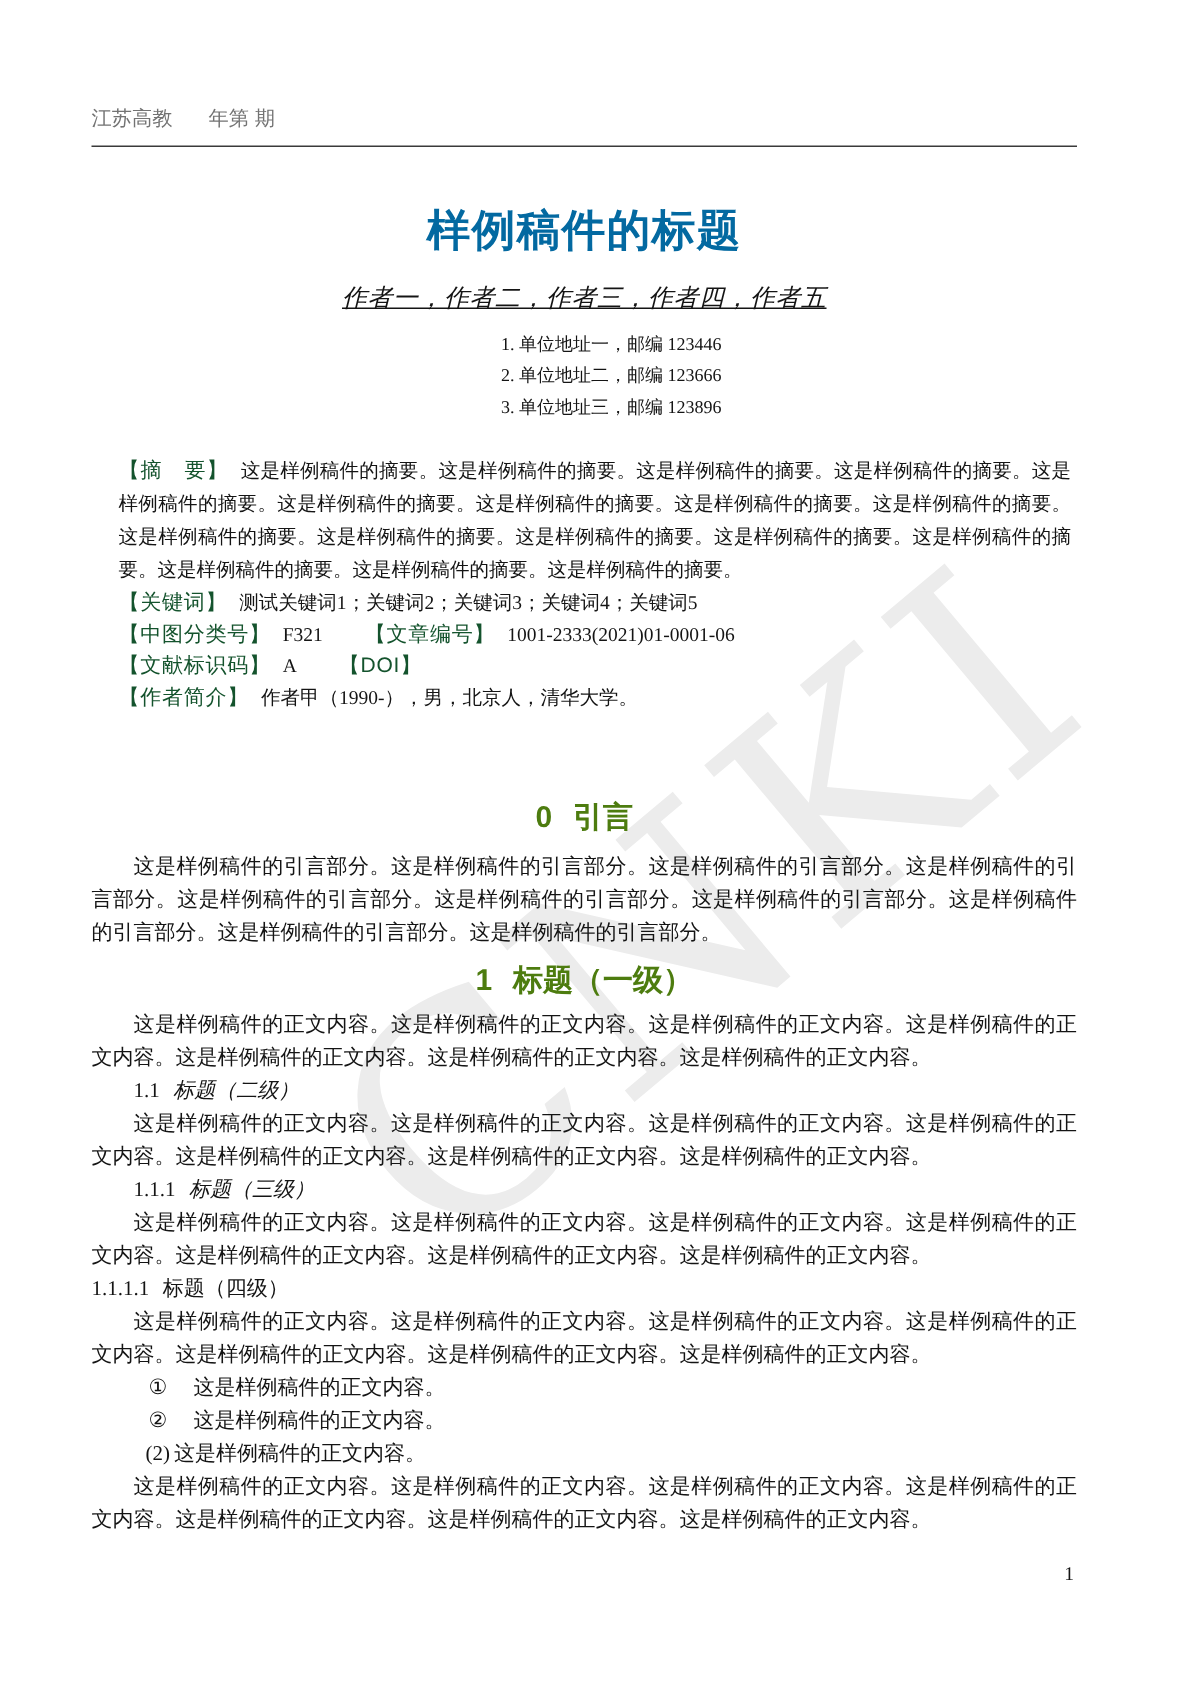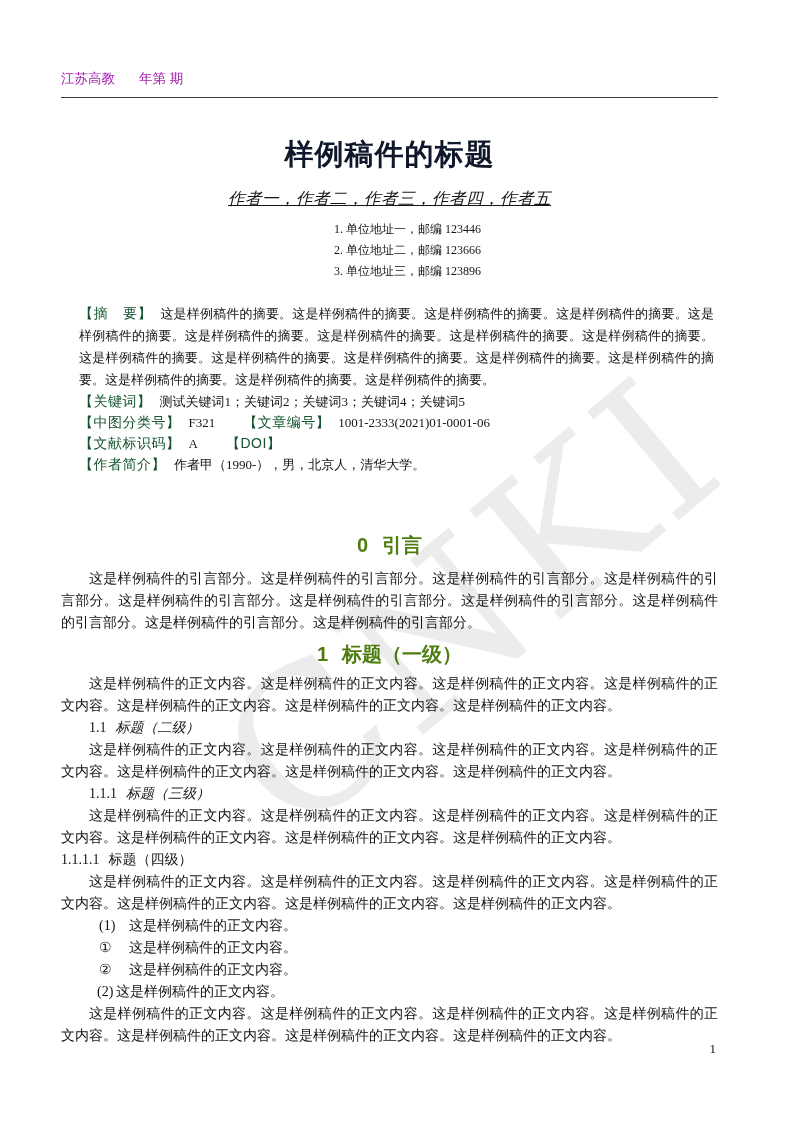--- a/index.html
+++ b/index.html
@@ -4,25 +4,25 @@
 <style>
   html,body{margin:0;padding:0;background:#fff;}
   .page{position:relative;width:794px;height:1123px;background:#fff;overflow:hidden;
         font-family:"Liberation Serif","DejaVu Serif",serif;color:#141414;}
   .watermark{position:absolute;left:152px;top:508px;width:640px;height:195px;line-height:195px;
         text-align:center;font-family:"DejaVu Serif",serif;font-size:195px;color:#ececec;
         letter-spacing:8px;transform:rotate(-40deg);z-index:0;user-select:none;}
   .content{position:relative;z-index:1;padding:0 76px 0 61px;}
   
   .header{padding-top:70px;padding-bottom:10px;border-bottom:1.6px solid #3a3a3a;
-        font-family:"Liberation Sans","DejaVu Sans",sans-serif;font-size:13.5px;line-height:17px;color:#a21caf;}
+        font-family:"Liberation Sans","DejaVu Sans",sans-serif;font-size:13.5px;line-height:17px;color:#737373;}
   .header .issue{margin-left:24px;}
   
   .title{margin-top:40px;text-align:center;font-family:"Liberation Sans","DejaVu Sans",sans-serif;
-        font-weight:bold;font-size:29px;line-height:32px;letter-spacing:1px;color:#0f172a;}
+        font-weight:bold;font-size:29px;line-height:32px;letter-spacing:1px;color:#0369a1;}
   .authors{margin-top:17px;text-align:center;font-style:italic;font-size:16.5px;line-height:24px;letter-spacing:.5px;text-decoration:underline;}
   .affs{margin-top:8px;text-align:center;}
   .affs .affblock{display:inline-block;text-align:center;position:relative;left:18px;
         font-size:12px;line-height:21px;}
   
   .absmeta{margin:20px 4px 0 18px;}
   .abstract{font-size:13px;line-height:22px;text-align:justify;margin:0;}
   .abstract .kai, .kai{}
   .blabel{font-family:"Liberation Sans","DejaVu Sans",sans-serif;font-weight:normal;font-style:normal;
         font-size:14px;color:#14532d;margin-right:8px;letter-spacing:.5px;}
@@ -98,21 +98,20 @@
 
     <div class="subhead sh-indent"><span class="hnum">1.1.1</span><span>标题（三级）</span></div>
 
     <p class="para">这是样例稿件的正文内容。这是样例稿件的正文内容。这是样例稿件的正文内容。这是样例稿件的正文内容。这是样例稿件的正文内容。这是样例稿件的正文内容。这是样例稿件的正文内容。</p>
 
     <div class="subhead sh-plain"><span class="hnum">1.1.1.1</span><span>标题（四级）</span></div>
 
     <p class="para">这是样例稿件的正文内容。这是样例稿件的正文内容。这是样例稿件的正文内容。这是样例稿件的正文内容。这是样例稿件的正文内容。这是样例稿件的正文内容。这是样例稿件的正文内容。</p>
 
     <div class="list">
-      <div class="listrow"><span class="marker">(1)</span><span>这是样例稿件的正文内容。</span></div>
       <div class="listrow"><span class="marker">①</span><span>这是样例稿件的正文内容。</span></div>
       <div class="listrow"><span class="marker">②</span><span>这是样例稿件的正文内容。</span></div>
       <div class="listrow tight"><span class="marker">(2)</span><span>这是样例稿件的正文内容。</span></div>
     </div>
 
     <p class="para">这是样例稿件的正文内容。这是样例稿件的正文内容。这是样例稿件的正文内容。这是样例稿件的正文内容。这是样例稿件的正文内容。这是样例稿件的正文内容。这是样例稿件的正文内容。</p>
 
   </div>
 
   <div class="pagenum">1</div>

